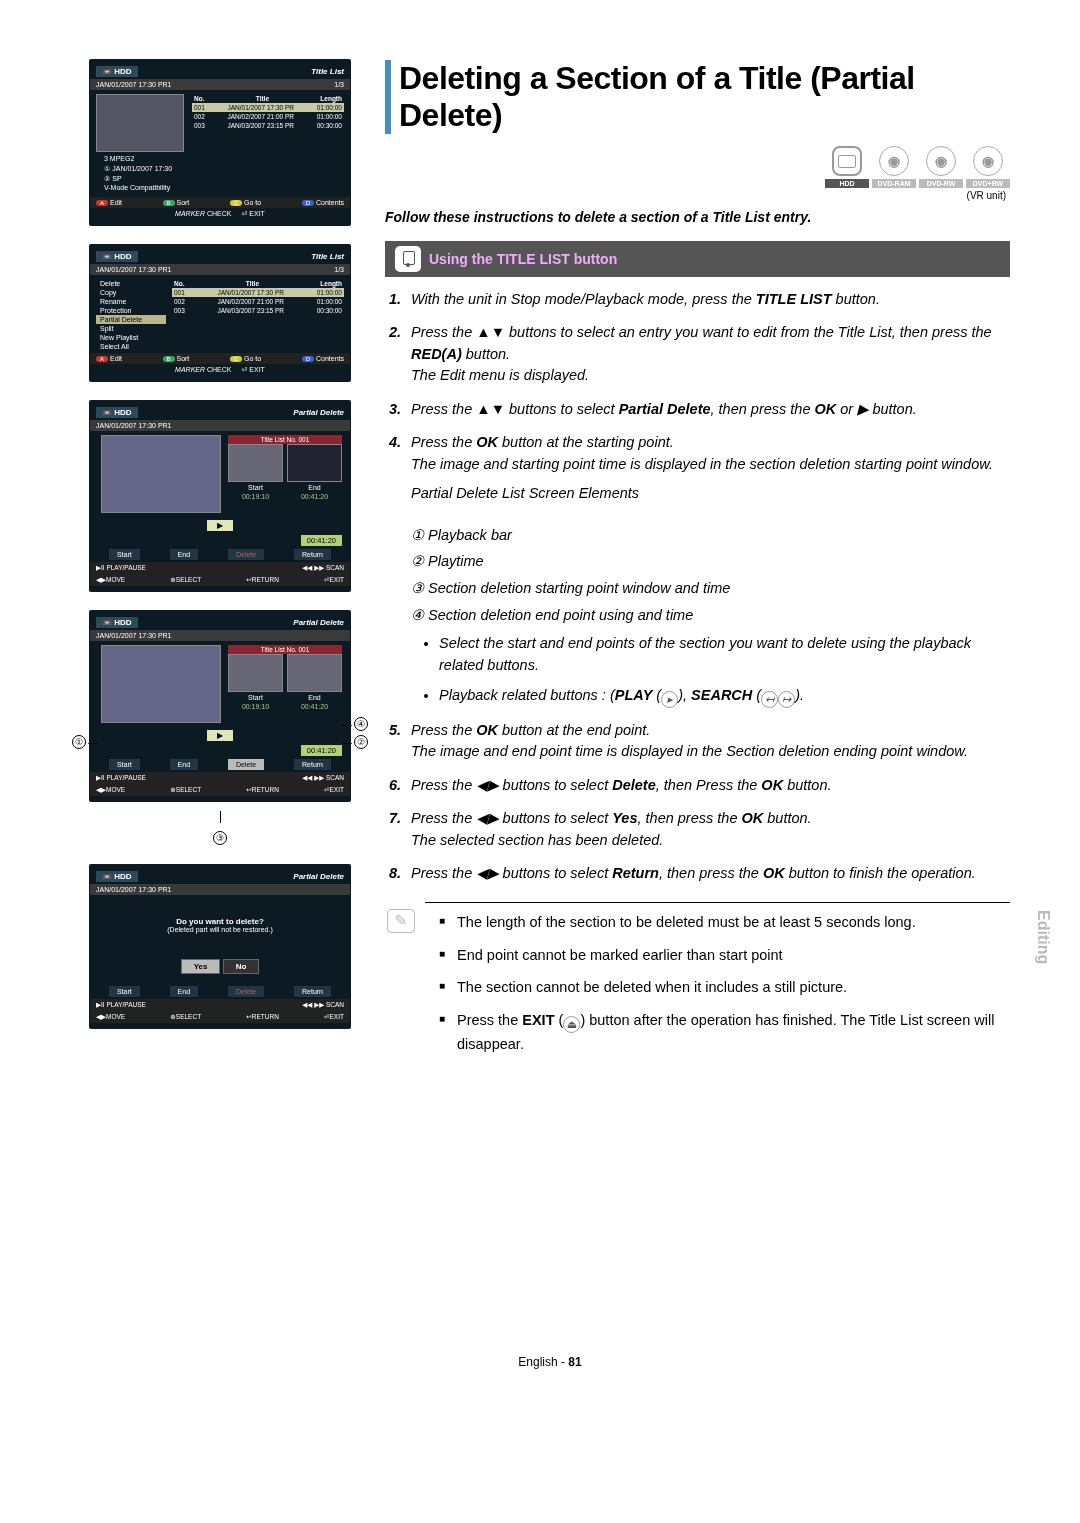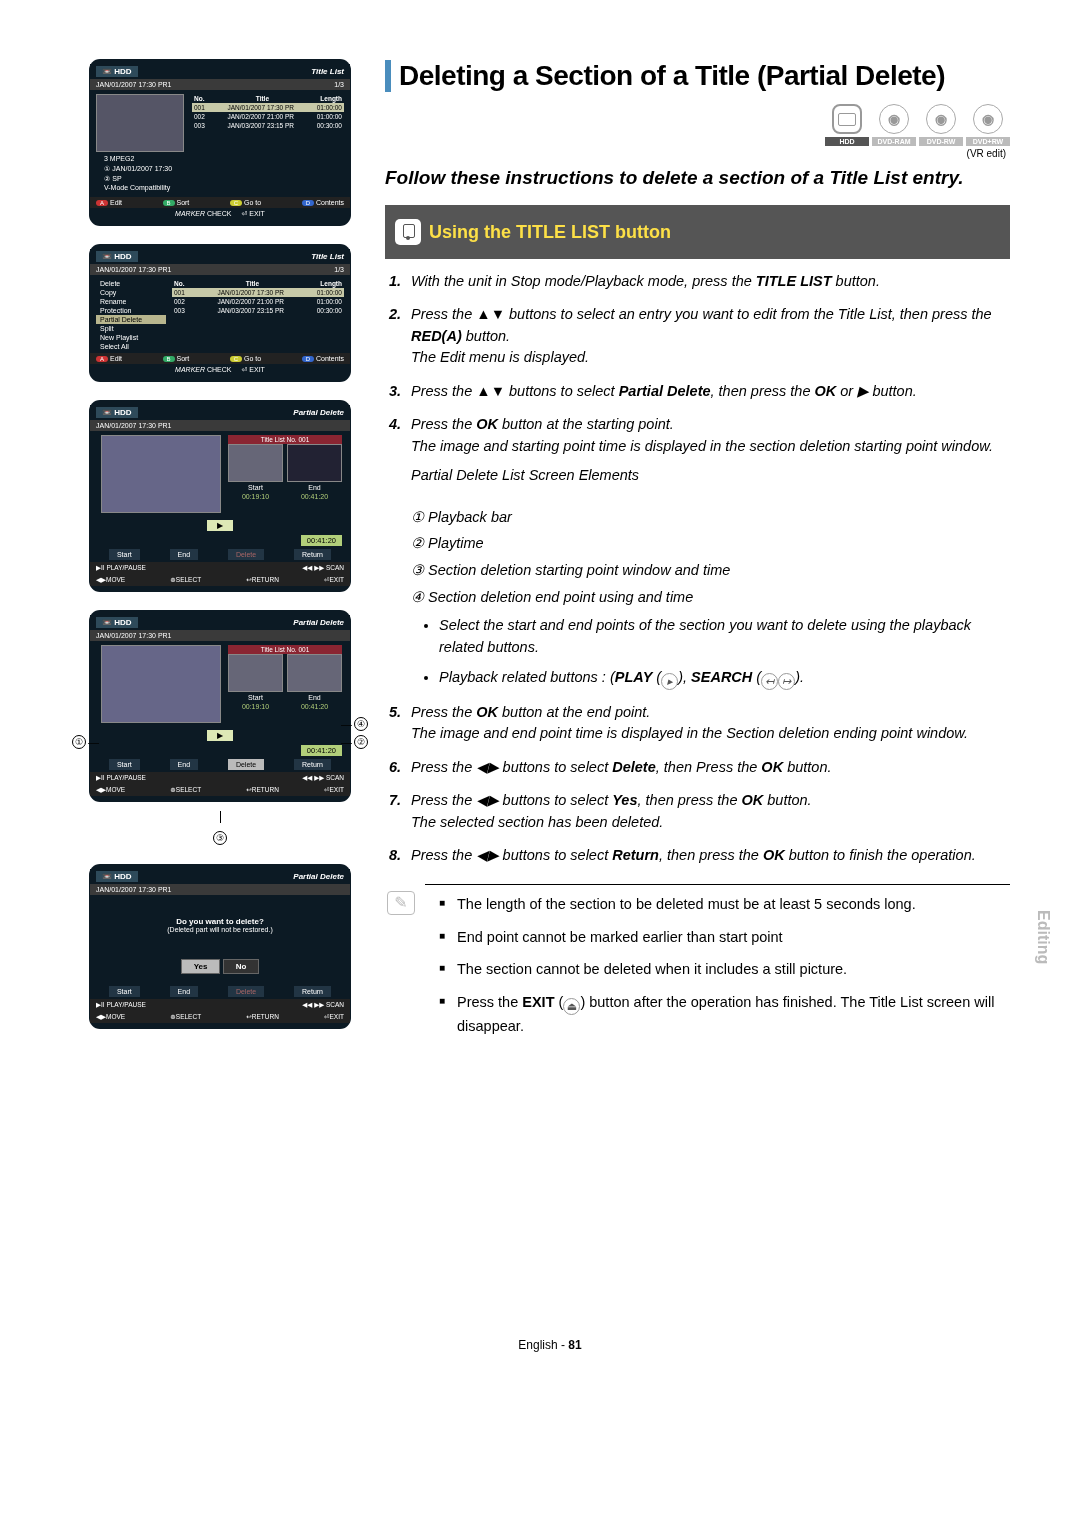--- a/index.html
+++ b/index.html
@@ -1,34 +1,34 @@
 <!DOCTYPE html>
 <html><head>
 <meta charset="utf-8">
 <style>
   * { margin: 0; padding: 0; box-sizing: border-box; }
   body { font-family: Arial, Helvetica, sans-serif; width: 1080px; background: #fff; color: #000; padding: 60px 70px 50px 90px; position: relative; }
   .layout { display: flex; gap: 35px; }
   .left-col { width: 260px; flex-shrink: 0; }
   .right-col { flex: 1; min-width: 0; }
 
-  .main-title { font-size: 28px; font-weight: bold; border-left: 6px solid #4a8dbd; padding-left: 8px; margin-bottom: 12px; letter-spacing: -0.5px; }
+  .main-title { font-size: 32px; font-weight: bold; border-left: 6px solid #4a8dbd; padding-left: 8px; margin-bottom: 12px; letter-spacing: -0.5px; }
 
   .disc-row { display: flex; justify-content: flex-end; gap: 3px; margin: 10px 0 2px 0; align-items: flex-end; }
   .disc { width: 44px; text-align: center; font-size: 8px; font-weight: bold; }
   .disc .circ { width: 30px; height: 30px; margin: 0 auto 3px; border: 1px solid #aaa; border-radius: 50%; display: flex; align-items: center; justify-content: center; font-size: 14px; color: #999; background: #fff; }
   .disc .hdd-box { width: 30px; height: 30px; margin: 0 auto 3px; border: 2px solid #999; border-radius: 8px; display:flex;align-items:center;justify-content:center; }
   .disc .hdd-sym { width: 18px; height: 13px; border: 1.5px solid #999; border-radius: 2px; position: relative; }
   .disc .lbl { display: block; font-size: 7px; padding: 1px 2px; background: #bbb; color: #fff; }
   .disc .lbl.hdd { background: #555; }
   .vr-mode { text-align: right; font-size: 10px; margin-bottom: 8px; padding-right: 4px; }
 
-  .intro { font-style: italic; font-weight: bold; font-size: 19px; margin-bottom: 16px; }
-
-  .sub-h { background: #555; color: #fde047; font-size: 18px; font-weight: bold; padding: 14px 10px; margin-bottom: 12px; display: flex; align-items: center; }
+  .intro { font-style: italic; font-weight: bold; font-size: 14px; margin-bottom: 16px; }
+
+  .sub-h { background: #555; color: #f0abfc; font-size: 14px; font-weight: bold; padding: 5px 10px; margin-bottom: 12px; display: flex; align-items: center; }
   .sub-h .icn { display:inline-block; width: 26px; height: 26px; background: #fff; border-radius: 5px; margin-right: 8px; position: relative; }
   .sub-h .icn:before { content:""; position:absolute; top:5px; left:8px; width:10px; height:12px; border:1.5px solid #555; border-radius:2px; }
   .sub-h .icn:after { content:""; position:absolute; top:17px; left:11px; width:4px; height:4px; background:#555; border-radius:50%;}
 
   ol.steps { list-style: none; counter-reset: step; padding-left: 4px; font-style: italic; }
   ol.steps > li { counter-increment: step; position: relative; padding-left: 22px; margin-bottom: 12px; font-size: 14.5px; line-height: 1.48; }
   ol.steps > li::before { content: counter(step) "."; position: absolute; left: 0; top: 0; font-weight: bold; }
   ol.steps b { font-weight: bold; }
   .circled-list { margin-left: 22px; font-size: 14.5px; line-height: 1.7; }
   .circled-list div { margin-bottom: 2px; }
@@ -45,21 +45,21 @@
   .notes li::before { content: "■"; position: absolute; left: 0; top: 2px; font-size: 10px; }
 
   .side-label { position: absolute; right: 28px; top: 910px; writing-mode: vertical-rl; font-size: 16px; font-weight: bold; color: #bbb; }
 
   .footer { text-align: center; margin-top: 290px; font-size: 12px; }
   .footer b { font-weight: bold; }
 
   .ibtn { display:inline-block; border:1px solid #999; border-radius:50%; width:17px; height:17px; text-align:center; font-size:11px; line-height:15px; vertical-align:-3px; color:#555;}
 
   
-  .mock { width: 260px; background: #0c1a24; color: #fff; font-size: 8px; border-radius: 10px; padding: 4px 0 5px; margin-bottom: 20px; box-shadow: 0 0 0 1px #0c1a24; }
+  .mock { width: 260px; background: #0c1a24; color: #fff; font-size: 8px; border-radius: 1px; padding: 4px 0 5px; margin-bottom: 20px; box-shadow: 0 0 0 1px #0c1a24; }
   .mock .hdr { display:flex; justify-content: space-between; align-items:center; padding: 2px 6px; background:#0c1a24; font-size:8px;}
   .mock .hdr .hdd-tag { background:#2e4a5a; padding:1px 6px; font-weight:bold; font-size:8px;}
   .mock .hdr .tl-tag { font-weight:bold; font-style:italic;}
   .mock .sub { background:#3a3a3a; padding:2px 6px; font-size:7px; display:flex; justify-content:space-between; }
   .mock .body { display:flex; padding: 4px 6px 2px; gap:6px; }
   .mock .thumb { width: 88px; height: 58px; background: #556; border:1px solid #888; }
   .mock .thumb-lg { width: 120px; height: 78px; background: #668; border:1px solid #888; margin:0 auto; }
   .mock .list { flex:1; }
   .mock .list .row { display:flex; justify-content:space-between; padding:1px 2px; font-size:6.5px; white-space:nowrap;}
   .mock .list .rowh { display:flex; justify-content:space-between; padding:1px 2px; font-size:6.5px; font-weight:bold;}
@@ -353,21 +353,21 @@
         </div>
       <div class="disc">
           <div class="circ">◉</div>
           <span class="lbl">DVD-RW</span>
         </div>
       <div class="disc">
           <div class="circ">◉</div>
           <span class="lbl">DVD+RW</span>
         </div>
     </div>
-    <div class="vr-mode">(VR edit)</div>
+    <div class="vr-mode">(VR unit)</div>
 
     <div class="intro">Follow these instructions to delete a section of a Title List entry.</div>
 
     <div class="sub-h">
       <span class="icn"></span>
       <span>Using the TITLE LIST button</span>
     </div>
 
     <ol class="steps">
       <li><span>With the unit in Stop mode/Playback mode, press the </span><b>TITLE LIST</b><span> button.</span></li>

